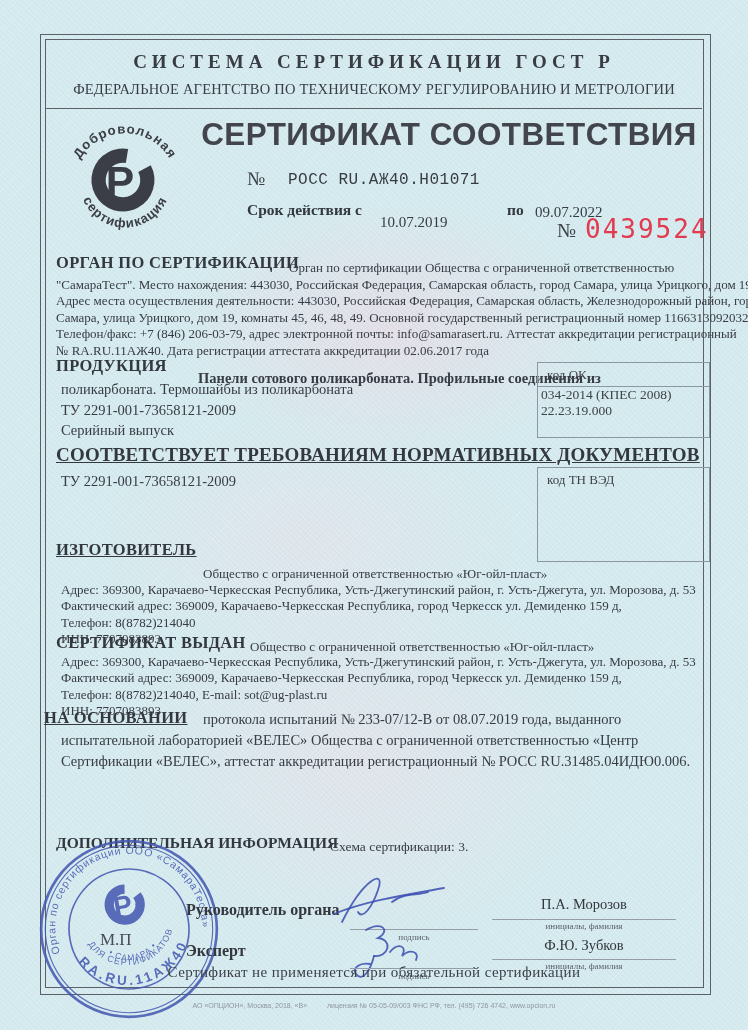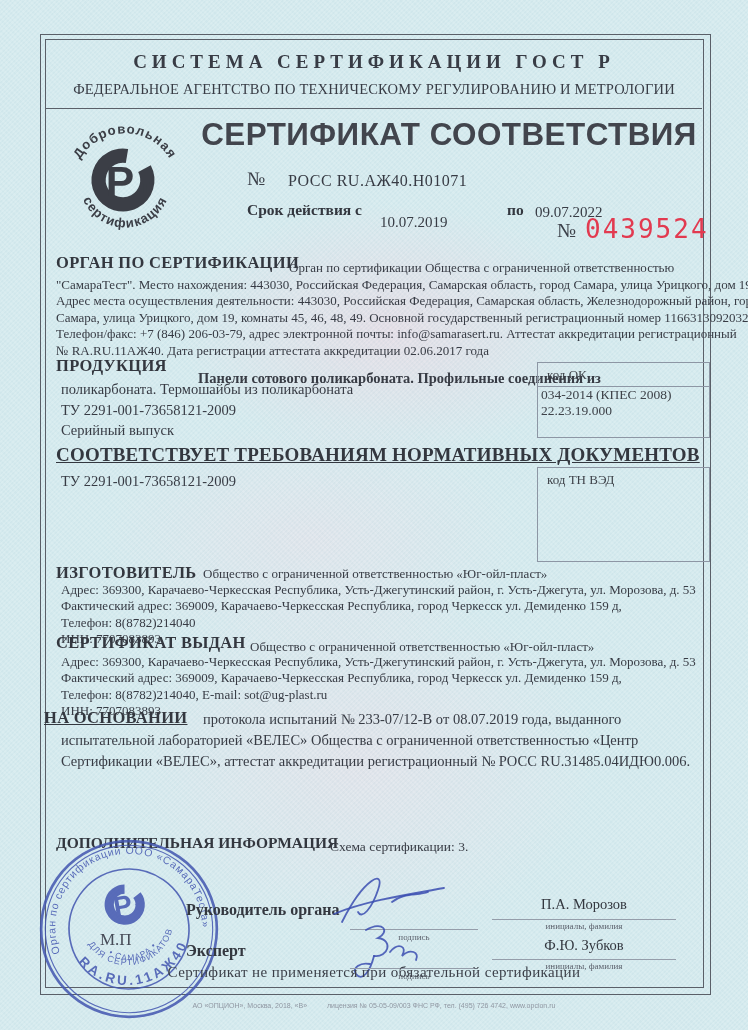--- a/index.html
+++ b/index.html
@@ -76,21 +76,21 @@
     <g>
       <circle class="logo-c-ring" cx="63" cy="67" r="24" stroke-dasharray="128 23" transform="rotate(-28 63 67)"></circle>
       <text class="logo-p" x="46" y="83">Р</text>
       <text class="logo-t" x="80" y="80">т</text>
     </g>
   </svg>
 
   <div class="t doc-title">СЕРТИФИКАТ СООТВЕТСТВИЯ</div>
 
   <div class="t" style="left:247px;top:168px;font-size:19px;color:#3c4049;">№</div>
-  <div class="t" style="left:288px;top:172px;font-size:16px;letter-spacing:.5px;">РОСС RU.АЖ40.Н01071</div>
+  <div class="t" style="left:288px;top:172px;font-size:16px;letter-spacing:.5px;font-family:Liberation Mono, monospace;">РОСС RU.АЖ40.Н01071</div>
 
   <div class="t lbl" style="left:247px;top:201px;font-size:15.5px;">Срок действия  с</div>
   <div class="t" style="left:380px;top:214px;font-size:15px;">10.07.2019</div>
   <div class="t lbl" style="left:507px;top:201px;font-size:15.5px;">по</div>
   <div class="t" style="left:535px;top:204px;font-size:15px;">09.07.2022</div>
 
   <div class="t" style="left:557px;top:219px;font-size:20px;color:#3c4049;">№</div>
   <div class="t red-num" style="left:585px;top:215px;">0439524</div>
 
   <div class="t lbl sec-label" style="left:56px;top:254px;">ОРГАН ПО СЕРТИФИКАЦИИ</div>
@@ -121,21 +121,21 @@
 
   <div class="t lbl" style="left:56px;top:444px;font-size:19px;letter-spacing:.2px;text-decoration:underline;">СООТВЕТСТВУЕТ ТРЕБОВАНИЯМ НОРМАТИВНЫХ ДОКУМЕНТОВ</div>
   <div class="abs lines14" style="left:61px;top:471px;">
       <div class="tline">ТУ 2291-001-73658121-2009</div>
     </div>
 
   <div class="abs code-box" style="left:537px;top:467px;width:171px;height:93px;">
     <div class="code-label">код ТН ВЭД</div>
   </div>
 
-  <div class="t lbl sec-label" style="left:56px;top:564px;">ИЗГОТОВИТЕЛЬ</div>
+  <div class="t lbl sec-label" style="left:56px;top:541px;text-decoration:underline;">ИЗГОТОВИТЕЛЬ</div>
   <div class="t body13" style="left:203px;top:567px;">Общество с ограниченной ответственностью «Юг-ойл-пласт»</div>
   <div class="abs lines13" style="left:61px;top:582px;">
       <div class="tline">Адрес: 369300, Карачаево-Черкесская Республика, Усть-Джегутинский район, г. Усть-Джегута,  ул. Морозова, д. 53</div>
       <div class="tline">Фактический адрес: 369009, Карачаево-Черкесская Республика, город Черкесск ул. Демиденко 159 д,</div>
       <div class="tline">Телефон: 8(8782)214040</div>
       <div class="tline">ИНН: 7707083893</div>
     </div>
 
   <div class="t lbl sec-label" style="left:56px;top:634px;">СЕРТИФИКАТ ВЫДАН</div>
   <div class="t body13" style="left:250px;top:640px;">Общество с ограниченной ответственностью «Юг-ойл-пласт»</div>

